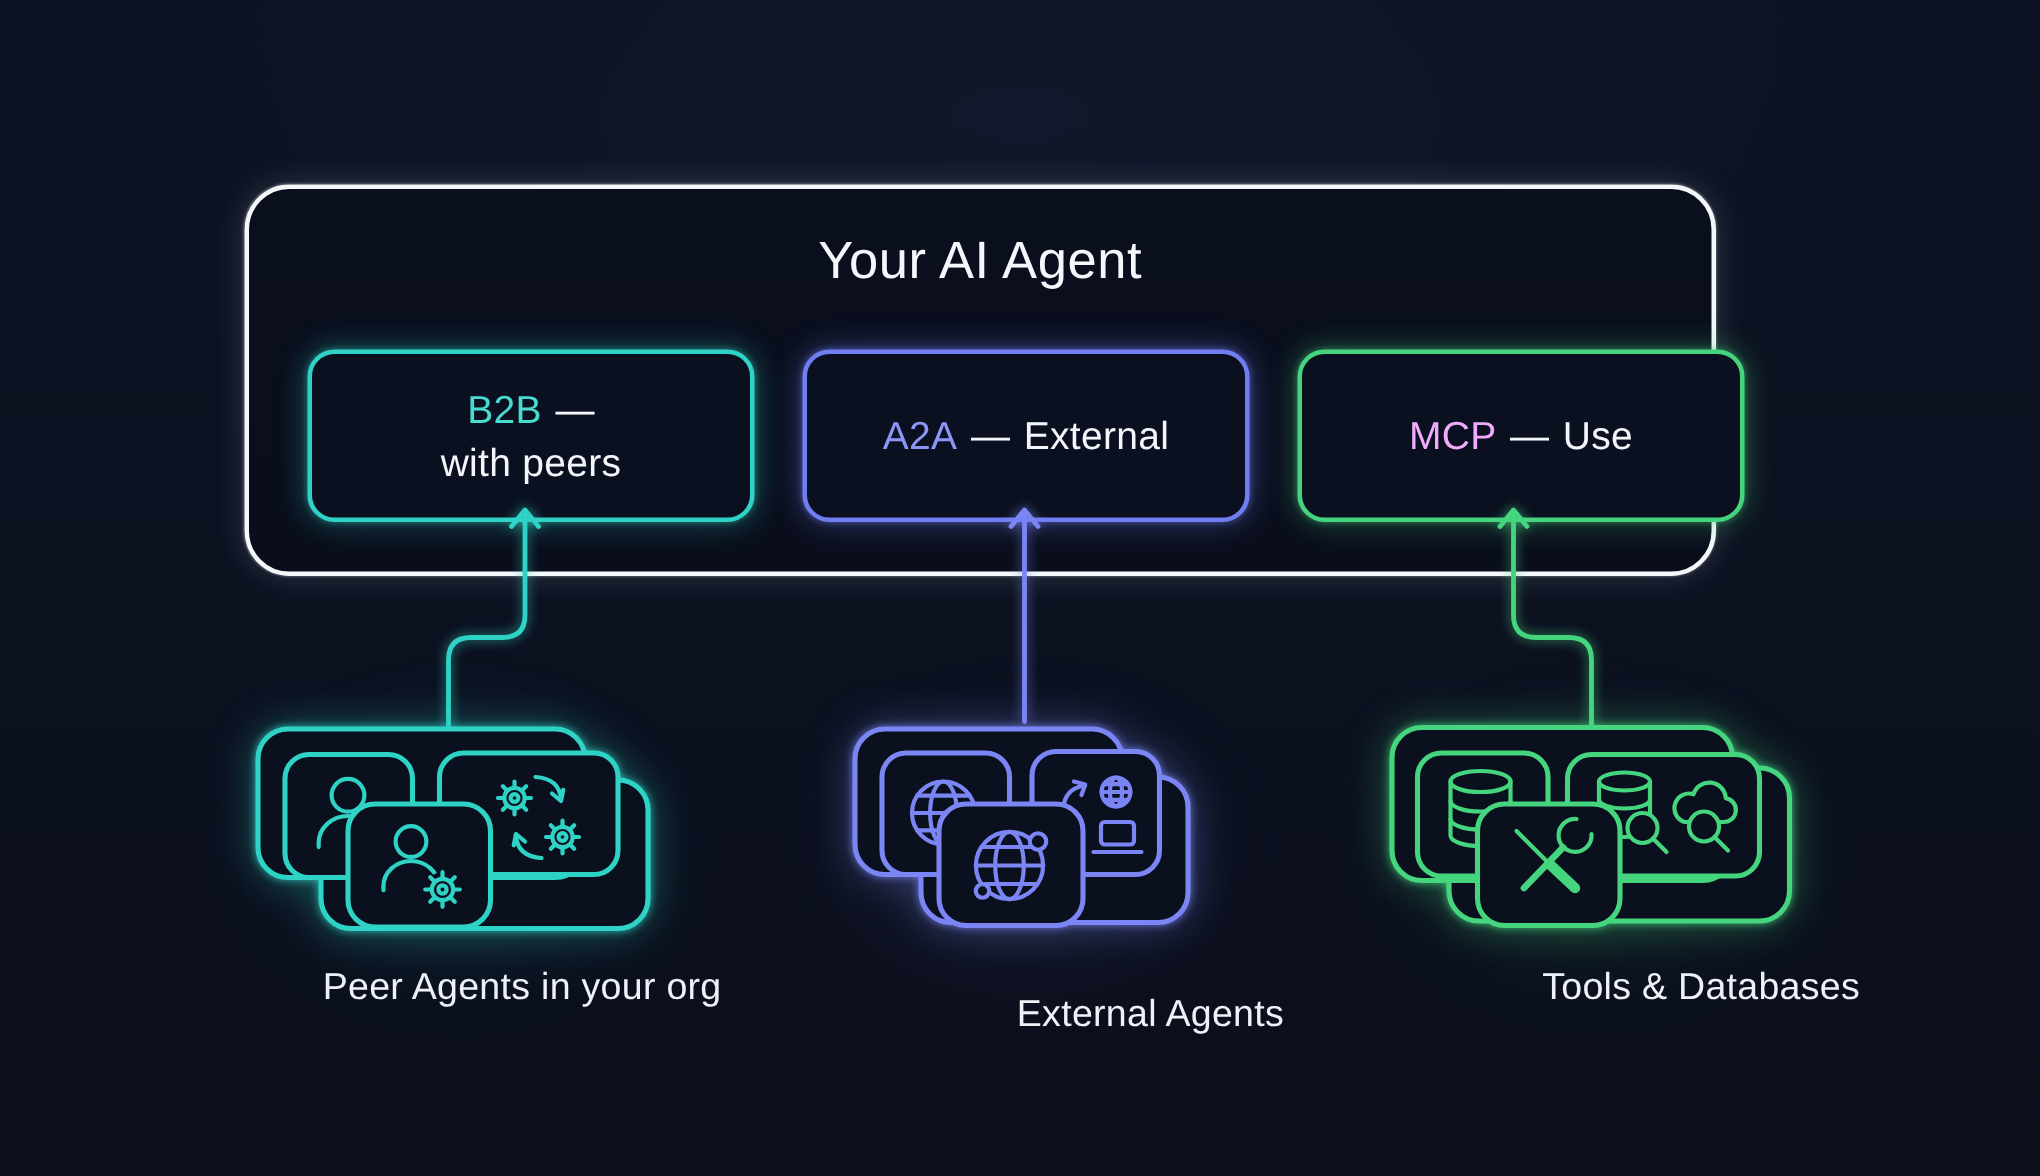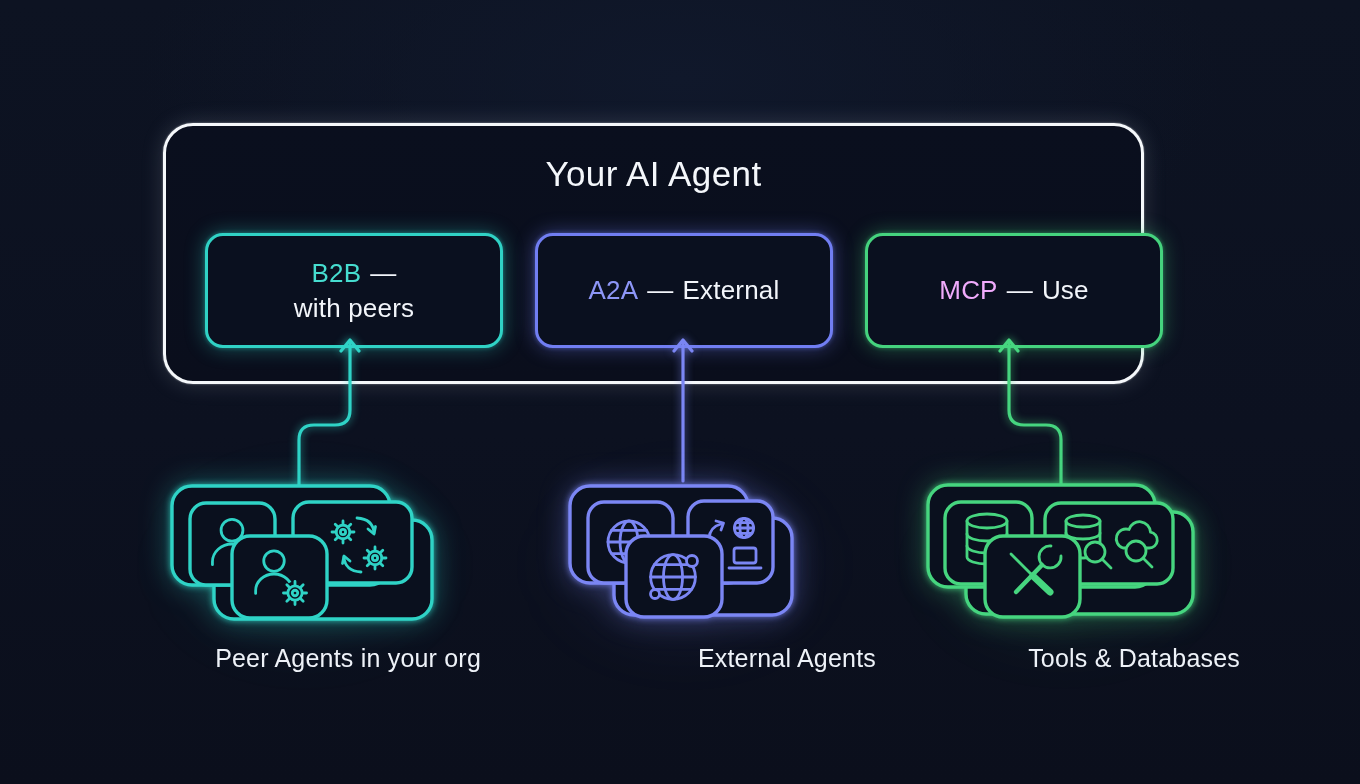--- a/index.html
+++ b/index.html
@@ -56,21 +56,21 @@
   .cluster .icon{fill:none;stroke:currentColor;stroke-width:2.8px;stroke-linecap:round;stroke-linejoin:round;}
   .cluster .node{fill:#0a101e;}
   .cluster.teal-c  {color:#2fd3c6;filter:drop-shadow(0 0 3px rgba(47,211,198,.8)) drop-shadow(0 0 14px rgba(47,211,198,.35));}
   .cluster.purple-c{color:#7b86f4;filter:drop-shadow(0 0 3px rgba(123,134,244,.8)) drop-shadow(0 0 14px rgba(123,134,244,.35));}
   .cluster.green-c {color:#46d57f;filter:drop-shadow(0 0 3px rgba(70,213,127,.8)) drop-shadow(0 0 14px rgba(70,213,127,.35));}
 
   .src-label{
     position:absolute;top:644px;width:360px;text-align:right;
     font-size:25px;font-weight:500;letter-spacing:.2px;color:#eef2f8;
   }
-  .src-label.l1{left:121px;} .src-label.l2{left:516px;} .src-label.l3{left:880px;}
+  .src-label.l1{left:121px;} .src-label.l2{left:496px;margin-top:18px;} .src-label.l3{left:880px;}
 </style>
 </head>
 <body>
 
 <div id="stage">
 
   <svg width="0" height="0" style="position:absolute" aria-hidden="true">
     <defs>
       <g id="gear">
         <circle r="11" fill="#0a101e" stroke="none"></circle>

